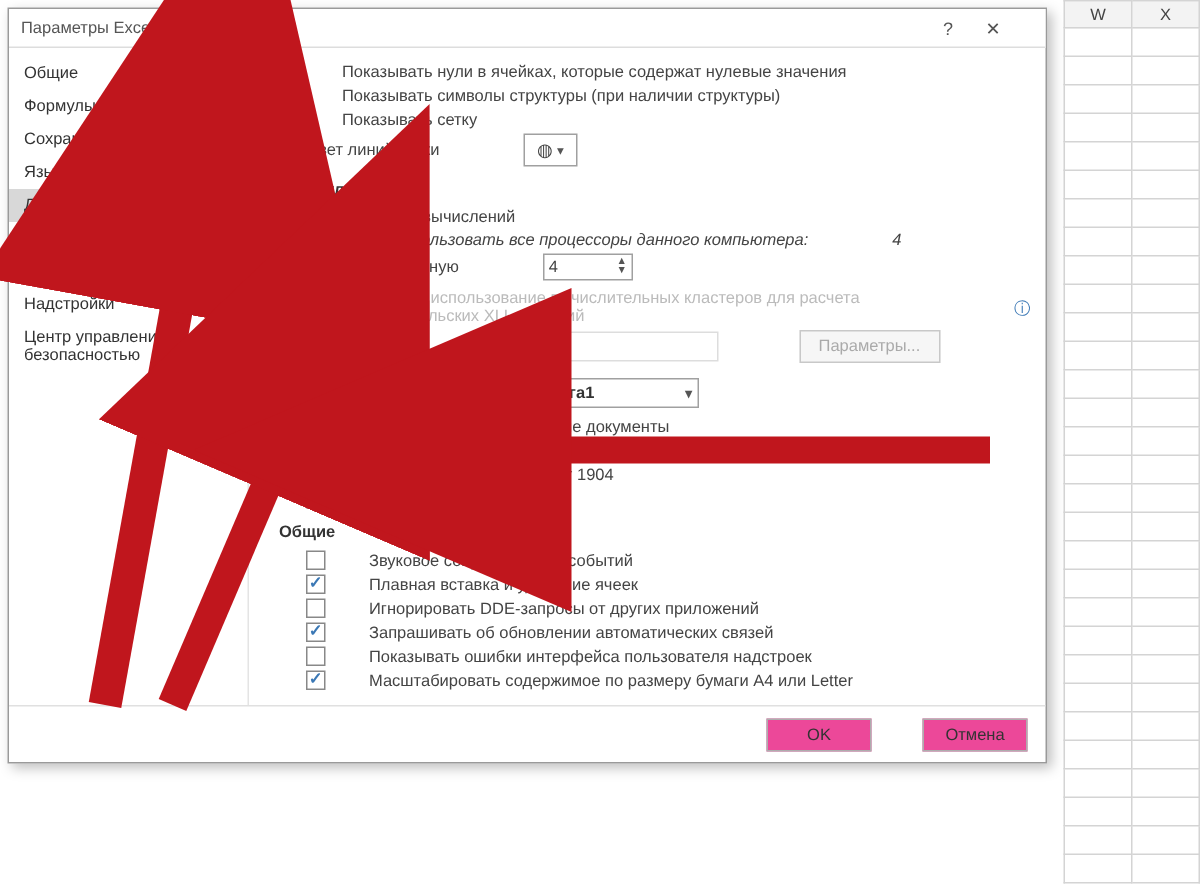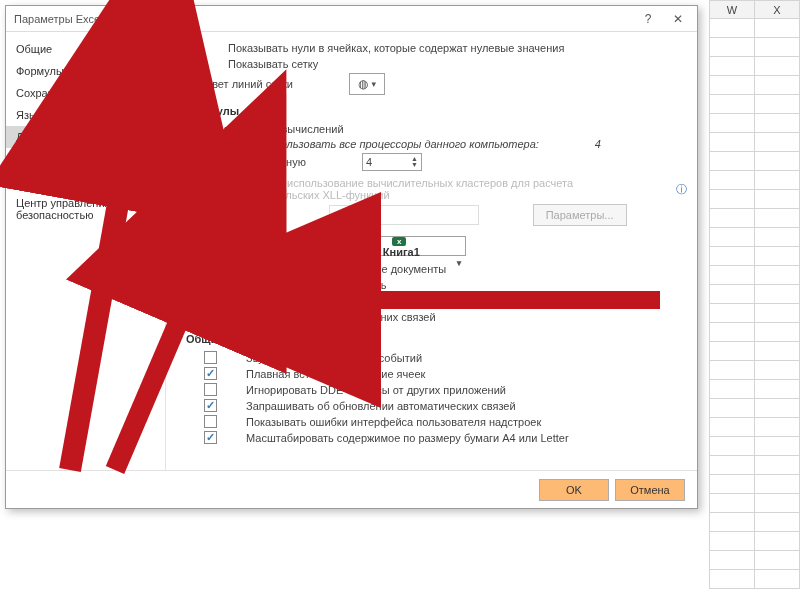--- a/index.html
+++ b/index.html
@@ -7,21 +7,21 @@
   .stage { position:relative; width:800px; height:593px; overflow:hidden; background:#fff; }
 
   
   .sheet { position:absolute; left:0; top:0; width:800px; height:593px; }
   .sheet table { border-collapse:collapse; position:absolute; right:0; top:0; }
   .sheet th { background:#f3f3f3; border:1px solid #d4d4d4; font-weight:normal; font-size:11px; color:#444; height:18px; width:45px; text-align:center; }
   .sheet td { border:1px solid #d4d4d4; height:19px; width:45px; }
 
   
   .dialog { position:absolute; left:5px; top:5px; width:693px; height:504px; background:#fff; border:1px solid #9a9a9a; box-shadow:3px 3px 8px rgba(0,0,0,0.25); display:flex; flex-direction:column; }
-  .titlebar { height:26px; background:#fff; border-bottom:1px solid #ddd; display:flex; align-items:center; padding:0 4px 0 8px; font-size:11px; color:#555; }
+  .titlebar { height:26px; background:#fff; border-bottom:1px solid #ddd; display:flex; align-items:center; padding:0 20px 0 8px; font-size:11px; color:#555; }
   .titlebar-buttons { margin-left:auto; display:flex; }
   .titlebar-btn { width:30px; height:20px; display:flex; align-items:center; justify-content:center; color:#555; font-size:12px; }
 
   .body { flex:1; display:flex; overflow:hidden; }
   .sidebar { width:160px; background:#fff; border-right:1px solid #e4e4e4; padding-top:6px; }
   .sidebar-item { padding:5px 10px; font-size:11px; color:#333; }
   .sidebar-item.selected { background:#d8d8d8; }
 
   .content { flex:1; padding:6px 10px 6px 20px; overflow:hidden; font-size:11px; color:#444; }
   .row { display:flex; align-items:center; margin:3px 0;gap:24px; }
@@ -32,36 +32,36 @@
   .disabled-text { color:#bbb; }
 
   .radio { width:12px; height:12px; border:1px solid #888; border-radius:50%; margin-right:5px; display:inline-flex; align-items:center; justify-content:center; flex-shrink:0; }
   .radio.on::before { content:""; width:6px; height:6px; border-radius:50%; background:#3b78b5; display:block; }
 
   .section-title { font-weight:bold; margin:10px 0 6px 0; font-size:11px; color:#333; }
   .section-title.inline { display:flex; align-items:center; gap:6px; }
 
   .dropdown { border:1px solid #a0a0a0; height:20px; display:inline-flex; align-items:center; padding:0 4px; font-size:11px; position:relative; min-width:40px; }
   .dropdown .arrow { margin-left:auto; font-size:9px; color:#555; padding-left:4px; }
-  .dropdown.wb { min-width:130px;flex-direction:column; }
+  .dropdown.wb { min-width:130px; }
   .excel-ico { width:14px; height:14px; background:#217346; color:#fff; font-size:8px; font-weight:bold; display:inline-flex; align-items:center; justify-content:center; margin-right:4px; border-radius:2px; }
   .color-pick { border:1px solid #a0a0a0; width:36px; height:22px; display:inline-flex; align-items:center; justify-content:center; position:relative; }
   .color-pick .paint { font-size:12px;}
   .color-pick .arrow { font-size:9px; color:#555; margin-left:3px; }
 
   .spin { border:1px solid #a0a0a0; width:60px; height:18px; display:inline-flex; align-items:center; padding:0 3px; font-size:11px; }
   .spin .arrows { margin-left:auto; display:flex; flex-direction:column; font-size:7px; line-height:6px; color:#555; }
 
   .input-box { border:1px solid #a0a0a0; height:20px; min-width:150px; display:inline-block; }
   .btn-faux { border:1px solid #c8c8c8; height:22px; padding:0 12px; background:#f6f6f6; color:#aaa; display:inline-flex; align-items:center; font-size:11px; }
 
   .info-icon { color:#3b78b5; font-size:11px; margin-left:3px; }
 
   .footer { height:38px; border-top:1px solid #e0e0e0; display:flex; align-items:center; justify-content:flex-end; padding:0 12px; gap:6px; }
-  .btn { min-width:70px; height:22px; border:1px solid #adadad; background:#fdba74; font-size:11px; display:inline-flex; align-items:center; justify-content:center; }
+  .btn { min-width:70px; height:22px; border:1px solid #adadad; background:#ec4899; font-size:11px; display:inline-flex; align-items:center; justify-content:center;margin-left:28px; }
 
   
   .arrow-anno { position:absolute; pointer-events:none; z-index:50; }
 </style>
 </head>
 <body>
 
 <div class="stage">
 
   <div class="sheet">
@@ -206,28 +206,33 @@
 
     <div class="body">
       <div class="sidebar">
         <div class="sidebar-item">Общие</div>
         <div class="sidebar-item">Формулы</div>
         <div class="sidebar-item">Сохранение</div>
         <div class="sidebar-item">Язык</div>
         <div class="sidebar-item selected">Дополнительно</div>
         <div class="sidebar-item">Настроить ленту</div>
         <div class="sidebar-item">Панель быстрого доступа</div>
+        <div class="sidebar-item">Надстройки</div>
         <div class="sidebar-item">Центр управления безопасностью</div>
       </div>
 
       <div class="content">
 
         <div class="row">
             <span class="chk checked"></span>
             <span>Показывать нули в ячейках, которые содержат нулевые значения</span>
+          </div>
+        <div class="row">
+            <span class="chk checked"></span>
+            <span>Показывать символы структуры (при наличии структуры)</span>
           </div>
         <div class="row">
             <span class="chk checked"></span>
             <span>Показывать сетку</span>
           </div>
         <div class="row" style="margin-left:18px;">
           <span>Цвет линий сетки</span>
           <span style="width:8px"></span>
           <span class="color-pick">
               <span class="paint">◍</span>
@@ -288,21 +293,20 @@
           <div class="row">
               <span class="chk"></span>
               <span>Задать указанную точность</span>
             </div>
           <div class="row">
               <span class="chk"></span>
               <span>Использовать систему дат 1904</span>
             </div>
           <div class="row">
               <span class="chk checked"></span>
-              <span>Сохранять значения внешних связей</span>
             </div>
         </div>
 
         <div class="section-title">Общие</div>
 
         <div style="margin-left:18px;">
           <div class="row">
               <span class="chk"></span>
               <span>Звуковое сопровождение событий</span>
             </div>

